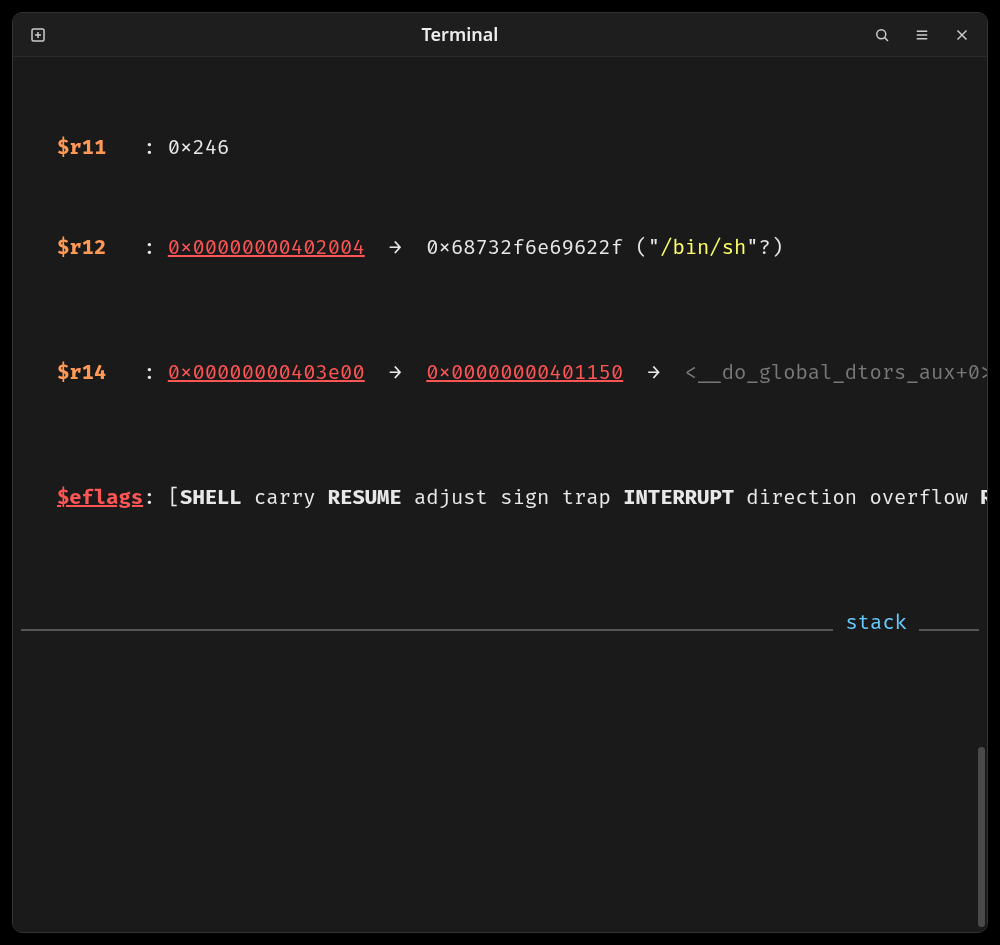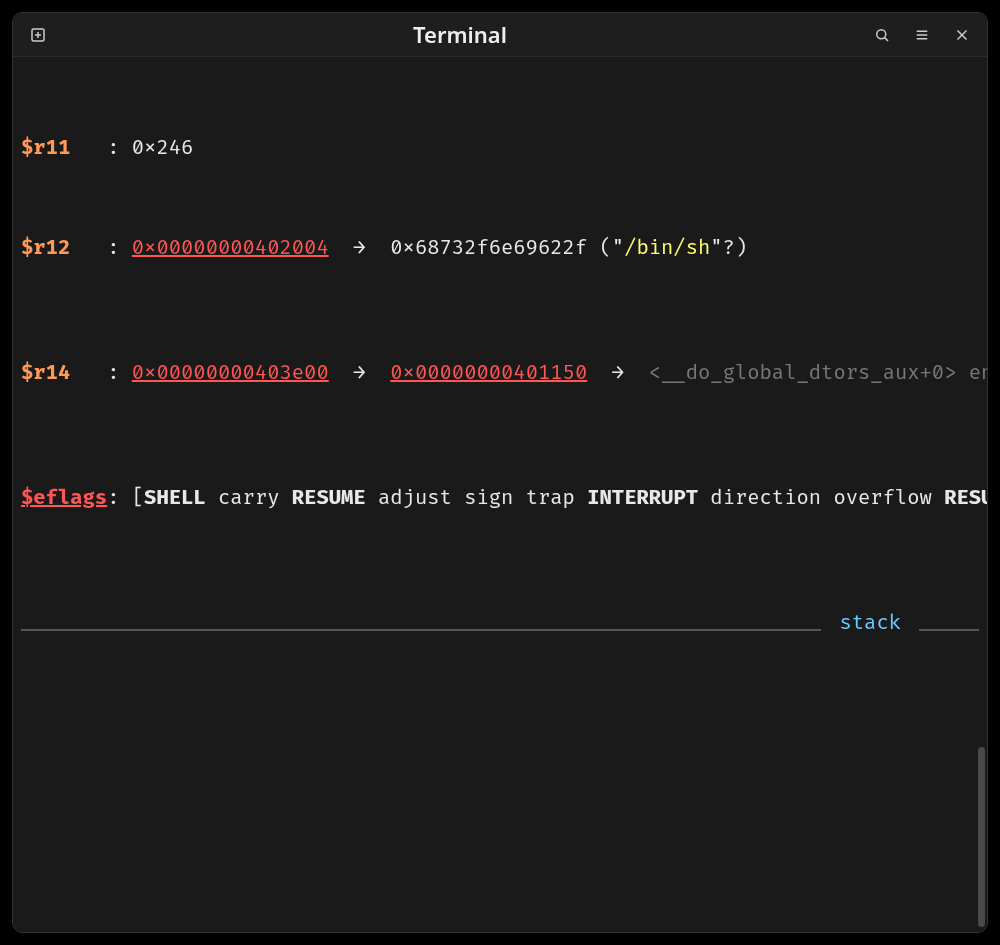--- a/index.html
+++ b/index.html
@@ -39,21 +39,21 @@
     overflow: hidden;
   }
   .titlebar {
     height: 44px;
     background: #1e1e1e;
     border-bottom: 1px solid #2a2a2a;
     display: flex;
     align-items: center;
     justify-content: space-between;
     padding: 0 8px;
-    font-size: 22px;
+    font-size: 18px;
     font-family: system-ui, sans-serif;
     font-weight: 600;
   }
   .tb-left, .tb-right { display:flex; align-items:center; gap:6px; }
   .tb-title { flex:1; text-align:center; color:#eee; }
   .tb-btn {
     width: 34px; height: 34px;
     display:flex; align-items:center; justify-content:center;
     border-radius:6px;
     color:#ccc;
@@ -66,27 +66,27 @@
     padding: 4px 8px 8px 8px;
     overflow-y: auto;
     white-space: pre;
     position: relative;
   }
   
   .scroll-stub {
     position:absolute; right:2px; top: 690px; width:7px; height:180px;
     background:#4a4a4a; border-radius:4px;
   }
-  .line { white-space: pre; }
+  .line { white-space: pre; margin-left: 36px; }
   
   .c-red{color:var(--red);text-decoration:underline;} .c-orange{color:var(--orange);} .c-yellow{color:var(--yellow);} .c-cyan{color:var(--cyan);} .c-gray{color:var(--gray);}
   .bold{font-weight:700;}
   
   .sep {
-    display:flex; align-items:center; gap:14px;
+    display:flex; align-items:center; gap:8px;
     color:#777;
   }
   .sep .rule { flex:1; border-top:2px solid #555; height:0; margin-top:0.6em;}
   .sep .lbl { color:#6cf; padding: 0 4px;}
   .sep .rule-short { width:60px; border-top:2px solid #555; height:0; margin-top:0.6em;}
 </style>
 </head>
 <body>
 
 <div class="window">

